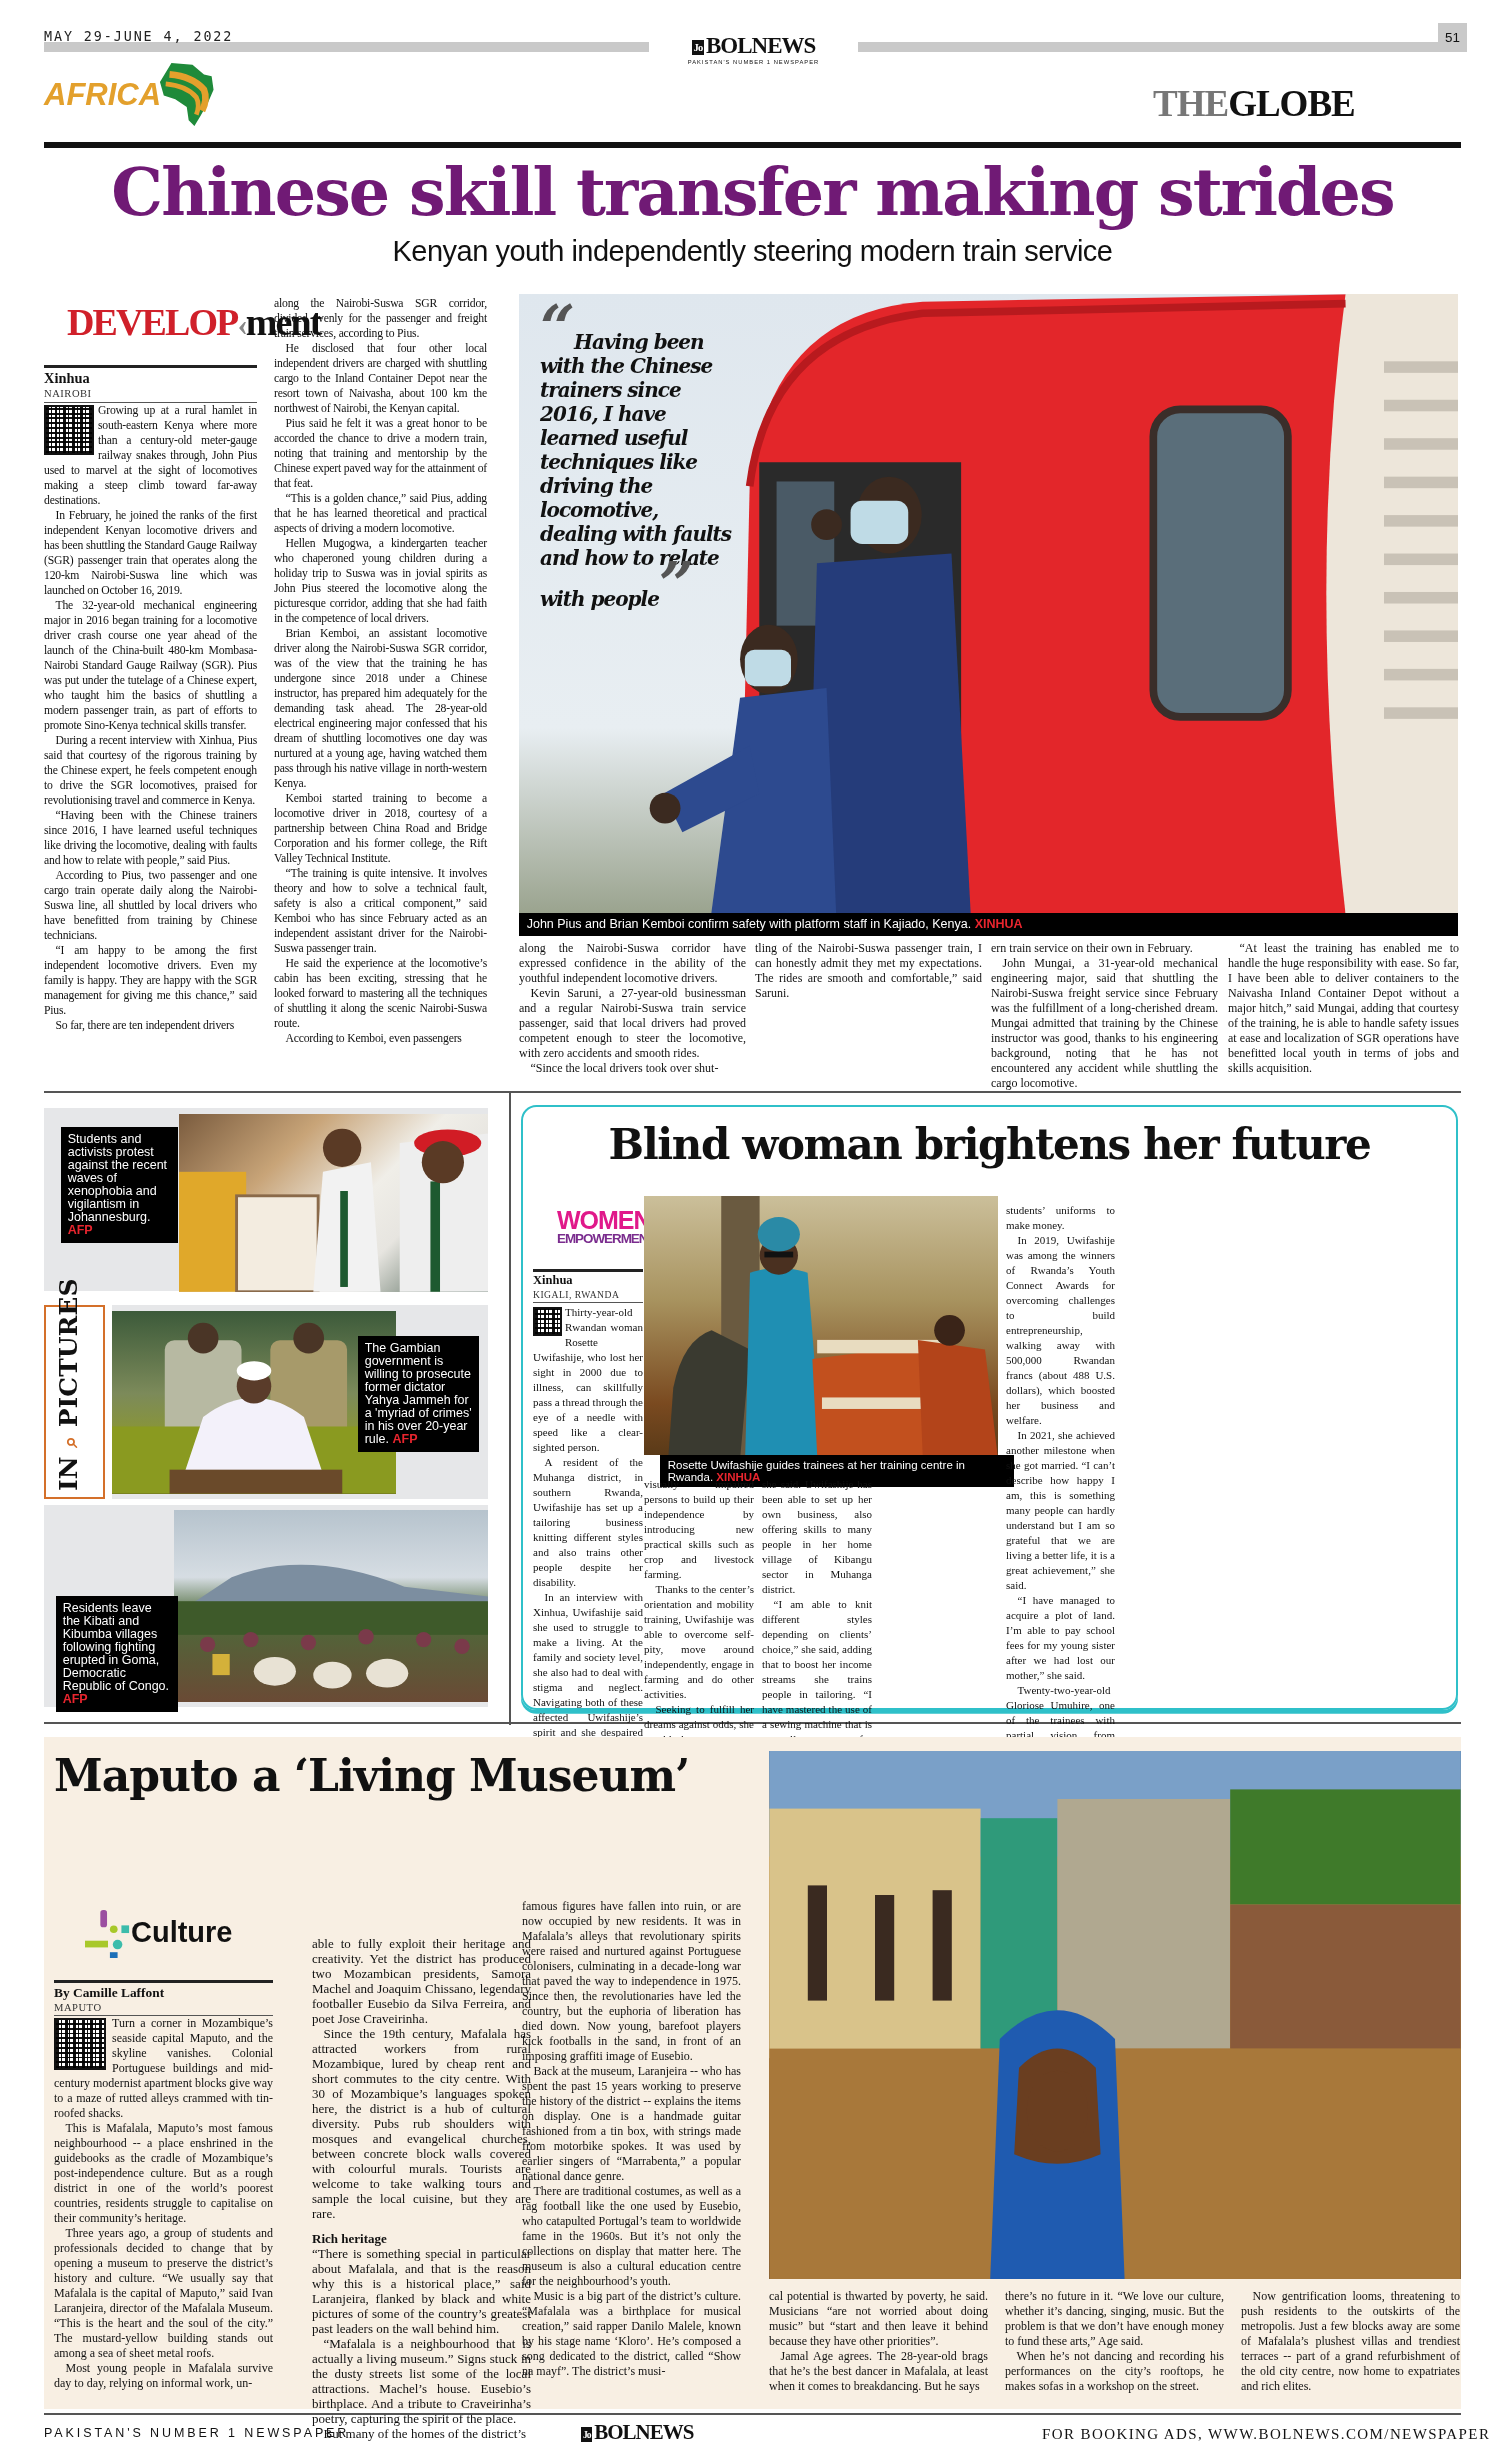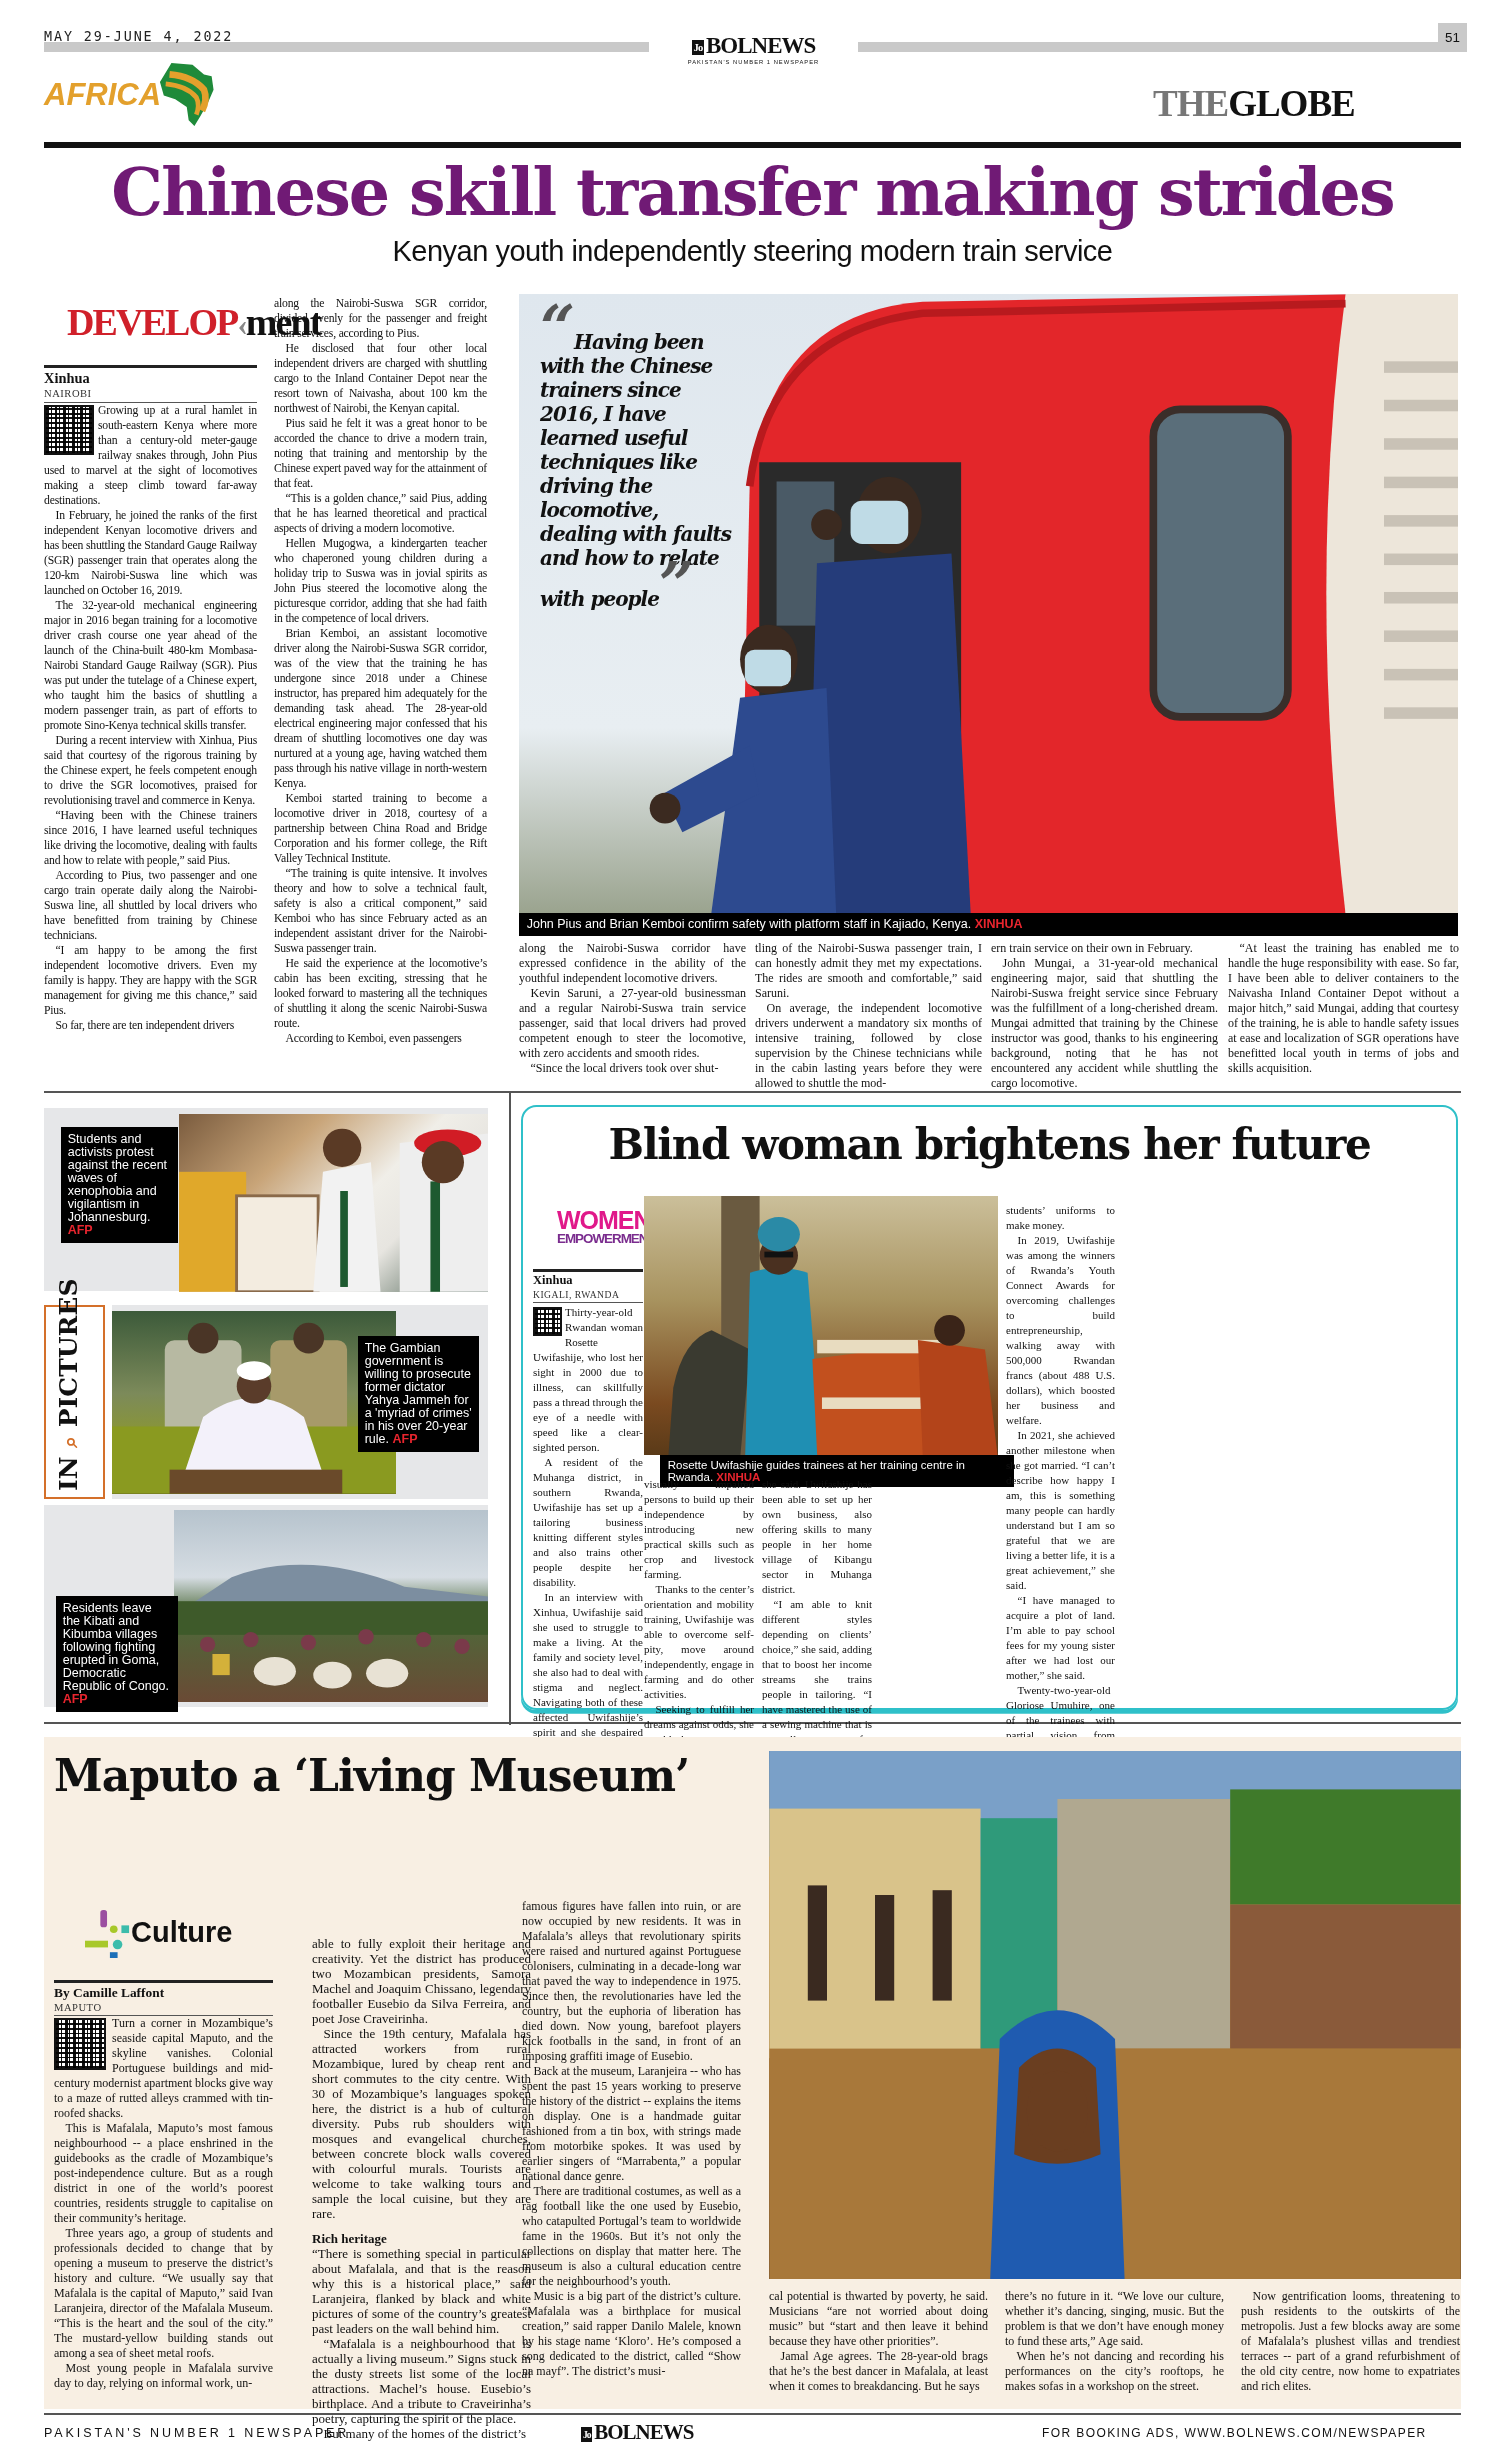--- a/index.html
+++ b/index.html
@@ -64,21 +64,21 @@
   .women-logo { position:absolute; font-family:"Liberation Sans", sans-serif; font-weight:900; }
 
   
   .cream { position:absolute; background:#f8efe3; }
   .h3 { position:absolute; font-family:"DejaVu Serif", serif; font-weight:bold; font-size:44px; letter-spacing:-1px; }
   .culture-logo { position:absolute; font-family:"Liberation Sans", sans-serif; font-weight:bold; font-size:29px; }
   .subhead { font-weight:bold; text-indent:0 !important; margin-top:9.6px; }
 
   
   .footer-l { left:44px; top:2426px; font-family:"Liberation Sans", sans-serif; font-size:12.5px; letter-spacing:2.9px; }
-  .footer-r { left:1042px; top:2426px; font-family:Liberation Sans, sans-serif; font-size:12px; letter-spacing:1.4px; }
+  .footer-r { left:1042px; top:2426px; font-family:Liberation Serif, serif; font-size:15px; letter-spacing:1.4px; }
   .footer-logo { left:581px; top:2420px; font-weight:bold; font-size:21px; letter-spacing:-1px; }
   .footer-logo .box { display:inline-block; background:#111; color:#fff; font-size:9.6px; padding:1.9px; vertical-align:middle; margin-right:1.9px; }
 </style>
 </head>
 <body>
 
 <div class="mast-bar" style="left:44px;width:605px;"></div>
 <div class="mast-bar" style="left:858px;width:602px;"></div>
 <div class="abs date">MAY 29-JUNE 4, 2022</div>
 <div class="abs pageno">51</div>
@@ -176,21 +176,20 @@
   <span>John Pius and Brian Kemboi confirm safety with platform staff in Kajiado, Kenya.</span> <span class="src">XINHUA</span>
 </div>
 
 <div class="col" style="left:519px;top:941px;width:227px;font-size:12px;">
   <p class="noind">along the Nairobi-Suswa corridor have expressed confidence in the ability of the youthful independent locomotive drivers.</p>
   <p>Kevin Saruni, a 27-year-old businessman and a regular Nairobi-Suswa train service passenger, said that local drivers had proved competent enough to steer the locomotive, with zero accidents and smooth rides.</p>
   <p>“Since the local drivers took over shut-</p>
 </div>
 <div class="col" style="left:755px;top:941px;width:227px;font-size:12px;">
   <p class="noind">tling of the Nairobi-Suswa passenger train, I can honestly admit they met my expectations. The rides are smooth and comfortable,” said Saruni.</p>
-  <p>On average, the independent locomotive drivers underwent a mandatory six months of intensive training, followed by close supervision by the Chinese technicians while in the cabin lasting years before they were allowed to shuttle the mod-</p>
 </div>
 <div class="col" style="left:991px;top:941px;width:227px;font-size:12px;">
   <p class="noind">ern train service on their own in February.</p>
   <p>John Mungai, a 31-year-old mechanical engineering major, said that shuttling the Nairobi-Suswa freight service since February was the fulfillment of a long-cherished dream. Mungai admitted that training by the Chinese instructor was good, thanks to his engineering background, noting that he has not encountered any accident while shuttling the cargo locomotive.</p>
 </div>
 <div class="col" style="left:1228px;top:941px;width:231px;font-size:12px;">
   <p>“At least the training has enabled me to handle the huge responsibility with ease. So far, I have been able to deliver containers to the Naivasha Inland Container Depot without a major hitch,” said Mungai, adding that courtesy of the training, he is able to handle safety issues at ease and localization of SGR operations have benefitted local youth in terms of jobs and skills acquisition.</p>
 </div>
 
 <div class="rule-thin" style="left:44px;width:1417px;top:1091px;"></div>

